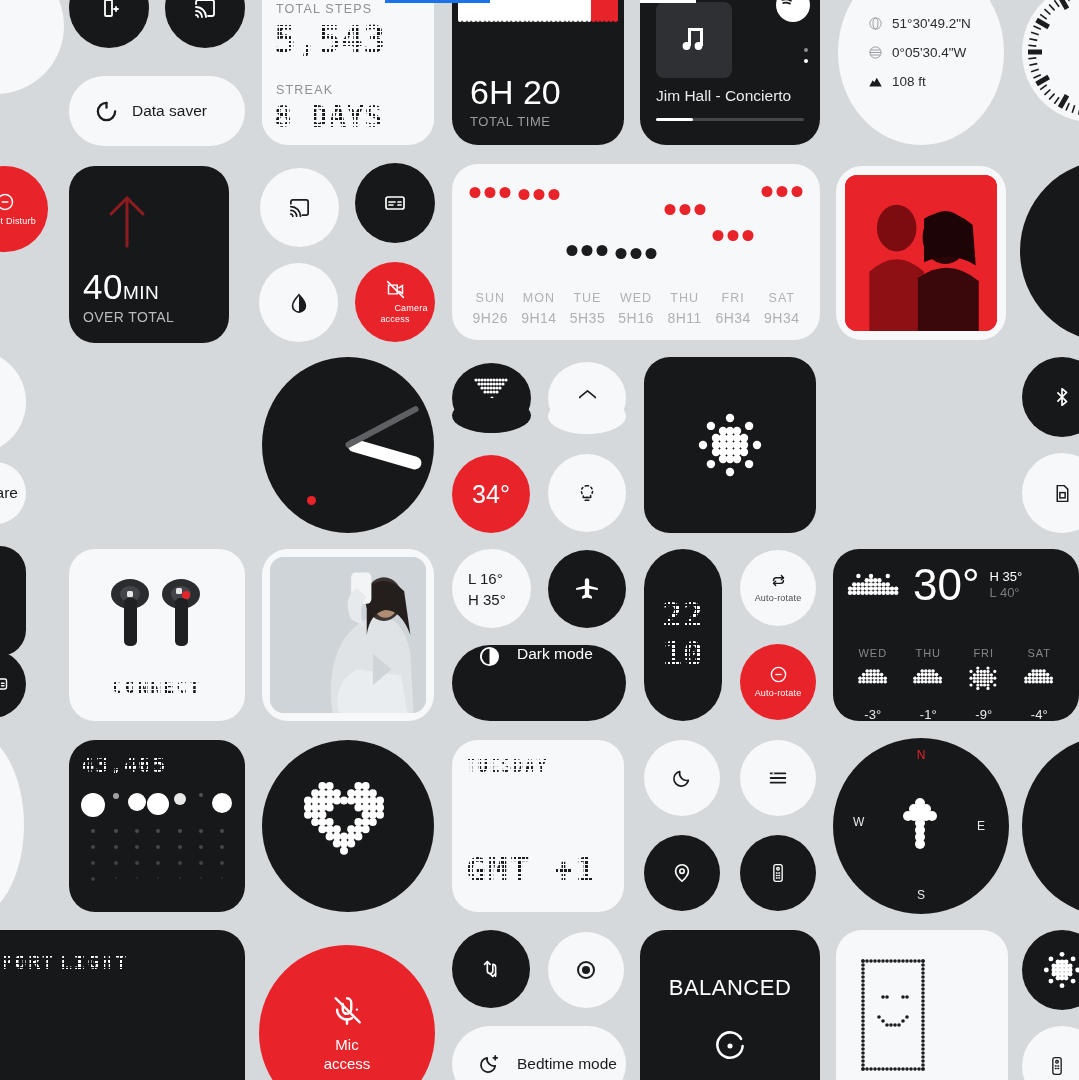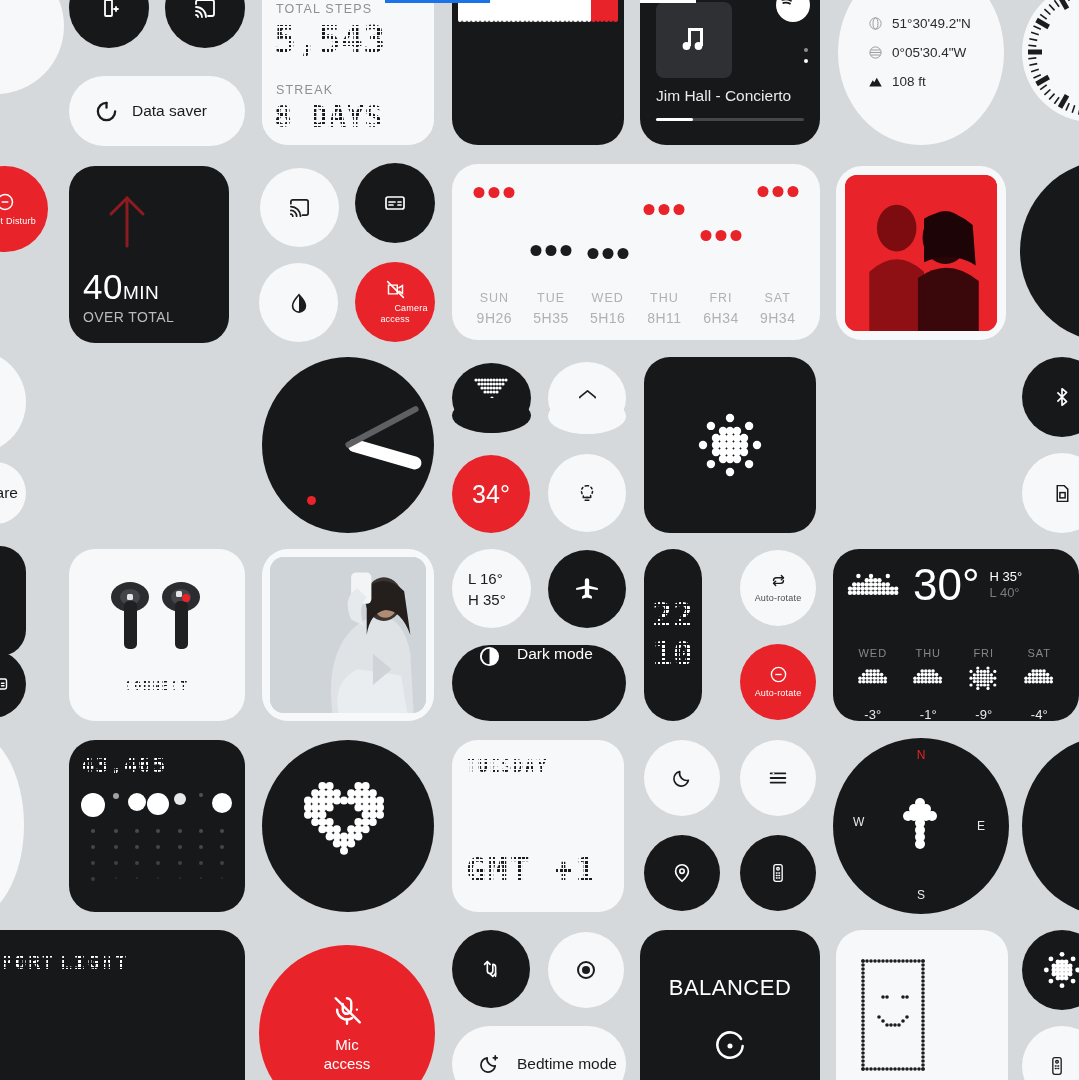--- a/index.html
+++ b/index.html
@@ -200,20 +200,24 @@
         <i style="background: rgb(255, 255, 255);"></i>
         <i style="background: rgb(255, 255, 255);"></i>
         <i style="background: rgb(255, 255, 255);"></i>
         <i style="background: rgb(232, 35, 42);"></i>
         <i style="background: rgb(232, 35, 42);"></i>
         <i style="background: rgb(232, 35, 42);"></i>
         <i style="background: rgb(232, 35, 42);"></i>
         <i style="background: rgb(232, 35, 42);"></i>
         <i style="background: rgb(232, 35, 42);"></i>
       </div>
+    <div style="margin-top:auto; padding:0 0 16px 18px;">
+      <div style="font-size:34px; font-weight:300;">6H 20</div>
+      <div style="font-size:13px; color:#9a9ca0; letter-spacing:.6px; margin-top:2px;">TOTAL TIME</div>
+    </div>
   </div>
 
   <div class="w card dark" id="media-widget">
     <div style="position:absolute; left:16px; top:64px;" class="albumart ctr">
       <span class="ico">
         <svg width="36" height="36" viewBox="0 0 24 24" fill="#fff">
           <rect x="8" y="4" width="2" height="12"></rect>
             <rect x="16" y="4" width="2" height="12"></rect>
           <rect x="8" y="4" width="10" height="2"></rect>
           <circle cx="7" cy="16" r="2.6"></circle>
@@ -408,20 +412,31 @@
               <b style="background: rgb(232, 35, 42);"></b>
               <b style="background: rgb(232, 35, 42);"></b>
               <b style="background: rgb(232, 35, 42);"></b>
             </i>
           </div>
           <div class="wk-day">SUN</div>
           <div class="wk-val">9H26</div>
         </div>
         <div class="wk-col">
           <div class="wk-dots">
+            <i style="top: 8.96651px;">
+              <b style="background: rgb(232, 35, 42);"></b>
+              <b style="background: rgb(232, 35, 42);"></b>
+              <b style="background: rgb(232, 35, 42);"></b>
+            </i>
+          </div>
+          <div class="wk-day">MON</div>
+          <div class="wk-val">9H14</div>
+        </div>
+        <div class="wk-col">
+          <div class="wk-dots">
             <i style="top: 65.1818px;">
               <b style="background: rgb(27, 28, 30);"></b>
               <b style="background: rgb(27, 28, 30);"></b>
               <b style="background: rgb(27, 28, 30);"></b>
             </i>
           </div>
           <div class="wk-day">TUE</div>
           <div class="wk-val">5H35</div>
         </div>
         <div class="wk-col">
@@ -630,21 +645,21 @@
       <ellipse cx="33" cy="20" rx="19" ry="15" fill="#2b2c2f"></ellipse>
       <ellipse cx="33" cy="20" rx="10" ry="8" fill="#434548"></ellipse>
       <rect x="27" y="24" width="13" height="48" rx="5" fill="#1f2022"></rect>
       <rect x="30" y="17" width="6" height="6" rx="1.5" fill="#e4e6e8"></rect>
       <ellipse cx="84" cy="20" rx="19" ry="15" fill="#2b2c2f"></ellipse>
       <ellipse cx="84" cy="20" rx="10" ry="8" fill="#434548"></ellipse>
       <rect x="78" y="24" width="13" height="48" rx="5" fill="#1f2022"></rect>
       <rect x="79" y="14" width="6" height="6" rx="1.5" fill="#e4e6e8"></rect>
       <circle cx="89" cy="21" r="4" fill="#e8232a"></circle>
     </svg>
-    <span class="dotmask" style="font-size:12px; letter-spacing:2px; margin-top:16px;">CONNECT</span>
+    <span class="dotmask" style="font-size:18px; letter-spacing:2px; margin-top:16px;">CONNECT</span>
   </div>
 
   <div class="w card light" style="left:262px; top:549px; width:172px; height:172px; padding:8px;">
     <div style="width:100%; height:100%; border-radius:14px; overflow:hidden; background:#cdd2d6;">
       <svg viewBox="0 0 100 100" width="100%" height="100%" preserveAspectRatio="none">
         <rect width="100" height="100" fill="#cfd4d8"></rect>
         <path d="M40 100 Q36 70 48 52 Q58 38 72 38 Q86 40 90 62 L92 100 Z" fill="#dfe3e6"></path>
         <ellipse cx="73" cy="27" rx="12" ry="14" fill="#3a3330"></ellipse>
         <ellipse cx="74" cy="29" rx="8" ry="10" fill="#b08c74"></ellipse>
         <path d="M62 20 Q74 10 86 22 L90 50 Q84 34 74 34 Q64 36 62 50 Z" fill="#241f1d"></path>
@@ -672,21 +687,21 @@
   <div class="w pill dark" style="left:452px; top:645px; width:174px; height:76px; display:flex; align-items:flex-start; gap:16px; padding-left:26px;">
     <span class="ico">
       <svg width="23" height="23" viewBox="0 0 24 24">
         <circle cx="12" cy="12" r="9" fill="none" stroke="#fff" stroke-width="2"></circle>
         <path d="M12 3a9 9 0 0 1 0 18z" fill="#fff"></path>
       </svg>
     </span>
     <span class="midlbl">Dark mode</span>
   </div>
 
-  <div class="w pill dark col ctr" style="left:644px; top:549px; width:58px; height:172px; ">
+  <div class="w pill dark col ctr" style="left:644px; top:549px; width:78px; height:172px; ">
     <span class="dotmask ondark" style="font-size:33px; letter-spacing:1px;">22</span>
     <span class="dotmask ondark" style="font-size:33px; letter-spacing:1px;">10</span>
   </div>
 
   <div class="w rnd light col ctr" style="left:740px; top:550px; width:76px; height:76px;">
     <span class="ico">
       <svg width="17" height="17" viewBox="0 0 24 24" fill="none" stroke="#1b1c1e" stroke-width="2" stroke-linecap="round" stroke-linejoin="round">
         <path d="M16 5l3 3-3 3"></path>
           <path d="M19 8H9a4 4 0 0 0-4 4"></path>
         <path d="M8 19l-3-3 3-3"></path>

